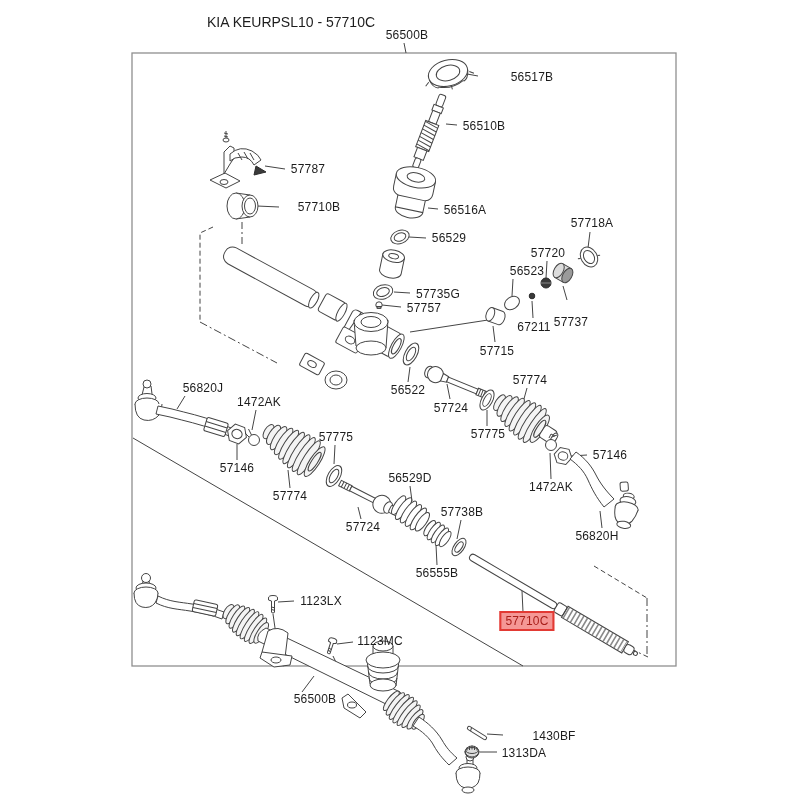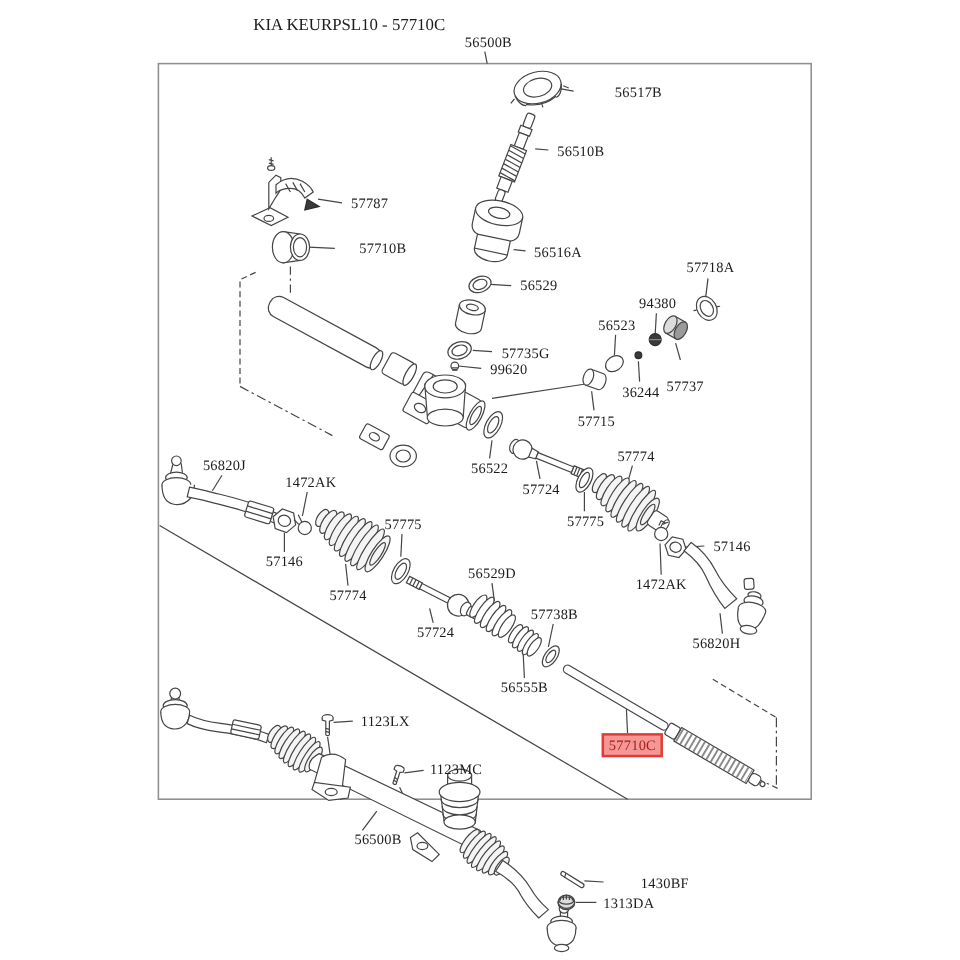--- a/index.html
+++ b/index.html
@@ -1,16 +1,16 @@
 <!DOCTYPE html>
 <html style="--hl-border: #e23a34; --hl-bg: #f59795; --hl-text: #a81f1a;"><head>
 <meta charset="utf-8">
 <style>
   html,body{margin:0;padding:0;width:800px;height:800px;background:#fff;overflow:hidden;}
-  .canvas{position:relative;width:800px;height:800px;font-family:Liberation Serif, serif;}
+  .canvas{position:relative;width:800px;height:800px;font-family:Liberation Sans, sans-serif;}
   .diagram-title{position:absolute;transform:translate(-50%,-50%);font-size:14px;color:#1d1d1d;white-space:nowrap;}
   .part-label{position:absolute;transform:translate(-50%,-50%);font-size:12px;color:#1c1c1c;white-space:nowrap;letter-spacing:.2px;line-height:16px;}
   .part-label.highlighted{background:var(--hl-bg,#f59795);border:2px solid var(--hl-border,#e23a34);color:var(--hl-text,#a81f1a);padding:0 4px;}
   svg{position:absolute;left:0;top:0;}
   .sh{fill:#fff;stroke:#454545;stroke-width:1;}
   .ln{fill:none;stroke:#454545;stroke-width:1;}
   .frame{fill:none;stroke:#8f8f8f;stroke-width:1.3;}
   .boot{fill:#f4f4f4;stroke:#454545;stroke-width:1;}
   .dk{fill:#3a3a3a;stroke:#2c2c2c;stroke-width:1;}
   .md{fill:#9a9a9a;stroke:#454545;stroke-width:1;}
@@ -418,29 +418,29 @@
   <div class="diagram-title" style="left:291px;top:22px">KIA KEURPSL10 - 57710C</div>
   <div>
       <div class="part-label" style="left: 407px; top: 35px;">56500B</div>
       <div class="part-label" style="left: 532px; top: 77px;">56517B</div>
       <div class="part-label" style="left: 484px; top: 126px;">56510B</div>
       <div class="part-label" style="left: 308px; top: 169px;">57787</div>
       <div class="part-label" style="left: 319px; top: 207px;">57710B</div>
       <div class="part-label" style="left: 465px; top: 210px;">56516A</div>
       <div class="part-label" style="left: 449px; top: 238px;">56529</div>
       <div class="part-label" style="left: 592px; top: 223px;">57718A</div>
-      <div class="part-label" style="left: 548px; top: 253px;">94380</div>
-      <div class="part-label" style="left: 514px; top: 271px;">56523</div>
+      <div class="part-label" style="left: 548px; top: 253px;">57720</div>
+      <div class="part-label" style="left: 527px; top: 271px;">56523</div>
       <div class="part-label" style="left: 438px; top: 294px;">57735G</div>
-      <div class="part-label" style="left: 424px; top: 308px;">99620</div>
+      <div class="part-label" style="left: 424px; top: 308px;">57757</div>
       <div class="part-label" style="left: 571px; top: 322px;">57737</div>
-      <div class="part-label" style="left: 534px; top: 327px;">36244</div>
+      <div class="part-label" style="left: 534px; top: 327px;">67211</div>
       <div class="part-label" style="left: 497px; top: 351px;">57715</div>
       <div class="part-label" style="left: 408px; top: 390px;">56522</div>
-      <div class="part-label" style="left: 187px; top: 388px;">56820J</div>
+      <div class="part-label" style="left: 203px; top: 388px;">56820J</div>
       <div class="part-label" style="left: 259px; top: 402px;">1472AK</div>
       <div class="part-label" style="left: 336px; top: 437px;">57775</div>
       <div class="part-label" style="left: 237px; top: 468px;">57146</div>
       <div class="part-label" style="left: 290px; top: 496px;">57774</div>
       <div class="part-label" style="left: 451px; top: 408px;">57724</div>
       <div class="part-label" style="left: 530px; top: 380px;">57774</div>
       <div class="part-label" style="left: 488px; top: 434px;">57775</div>
       <div class="part-label" style="left: 551px; top: 487px;">1472AK</div>
       <div class="part-label" style="left: 610px; top: 455px;">57146</div>
       <div class="part-label" style="left: 597px; top: 536px;">56820H</div>

